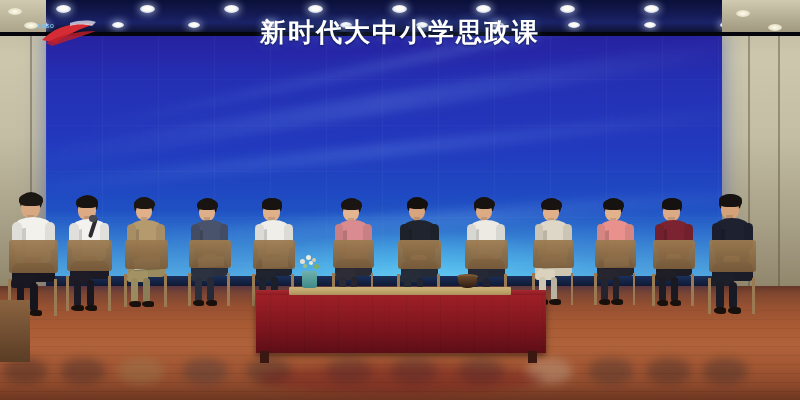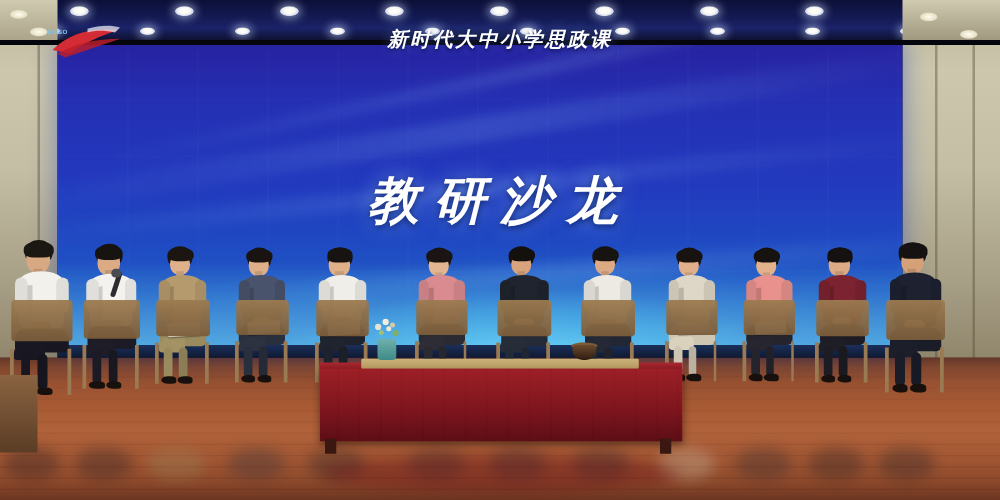--- a/index.html
+++ b/index.html
@@ -87,21 +87,21 @@
     position:absolute; left:2px; top:6px; font-size:5px; letter-spacing:.4px;
     color:#7fc3f5; font-weight:bold; white-space:nowrap;
   }
 
   
   #title-block {
     position:absolute; left:0; right:0; top:20px; text-align:center; z-index:7;
     color:#fff; font-weight:bold; letter-spacing:2px;
     text-shadow:0 1px 3px rgba(0,10,60,.75), 0 0 10px rgba(120,180,255,.4);
   }
-  #title-line1 { font-size:16px; line-height:25px;font-style:italic; }
+  #title-line1 { font-size:26px; line-height:25px; }
   #title-line2 { font-size:21px; line-height:27px; }
 
   
   #calligraphy {
     position:absolute; left:0; right:0; top:133px; text-align:center; z-index:7;
     font-family:"DejaVu Serif", serif; font-weight:bold;
     font-size:41px; letter-spacing:12px; color:#ffffff;
     font-style:italic;
     text-shadow:0 2px 6px rgba(0,20,90,.85), 0 0 16px rgba(160,215,255,.55);
   }
@@ -230,21 +230,20 @@
       <path d="M10 26 C24 18, 40 14, 60 14 C46 19, 28 25, 16 29 Z" fill="#b81f2b" opacity=".85"></path>
       <path d="M34 6 C44 3, 53 3, 60 5 L56 9 C48 7, 40 7, 34 9 Z" fill="#e8e9f2" opacity=".75"></path>
     </svg>
     <div class="logotext">LOGO</div>
   </div>
 
   <div id="title-block">
     <div id="title-line1">新时代大中小学思政课</div>
   </div>
 
-  <div id="calligraphy">教研沙龙</div>
 
   <div id="floor">
     <div id="floor-sheen"></div>
     <div id="planks">
         <div class="plank" style="top: 6px; opacity: 0.13;"></div>
         <div class="plank" style="top: 15px; opacity: 0.16;"></div>
         <div class="plank" style="top: 24px; opacity: 0.2;"></div>
         <div class="plank" style="top: 33px; opacity: 0.24;"></div>
         <div class="plank" style="top: 42px; opacity: 0.28;"></div>
         <div class="plank" style="top: 51px; opacity: 0.31;"></div>

